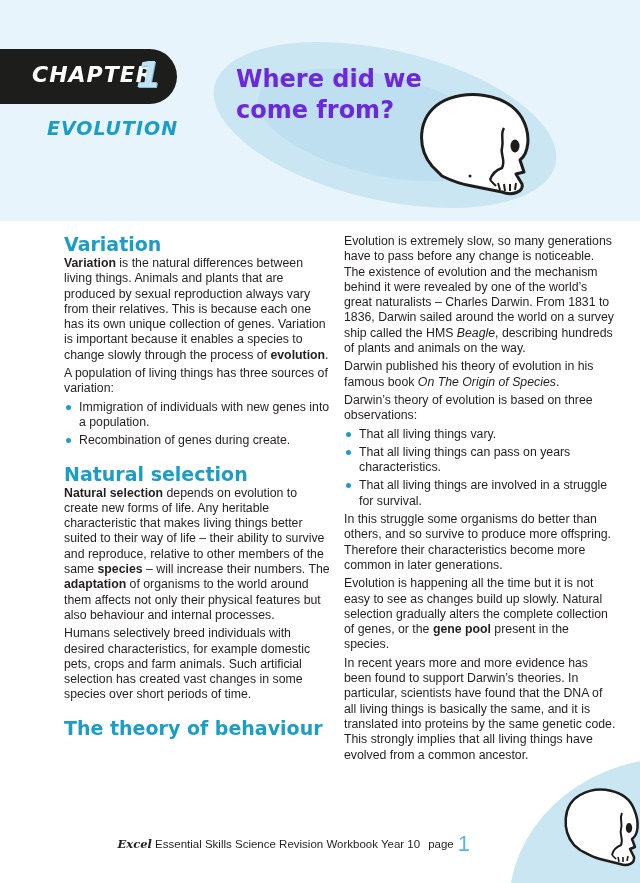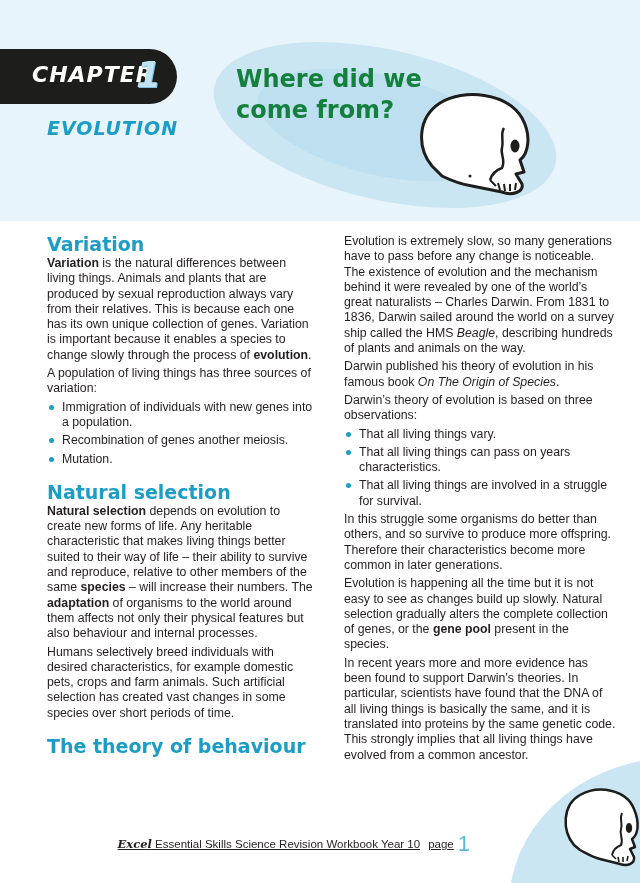--- a/index.html
+++ b/index.html
@@ -37,52 +37,52 @@
     position: absolute; left: 210px; top: 50px; width: 350px; height: 150px;
     border-radius: 50%; background: #cbe6f3; transform: rotate(13deg);
   }
   .header-ellipse-inner {
     position: absolute; left: 255px; top: 75px; width: 250px; height: 100px;
     border-radius: 50%; background: #b6dcee; transform: rotate(13deg); opacity: 0.7;
   }
   .question {
     position: absolute; left: 236px; top: 64px; width: 200px;
     font-family: "DejaVu Sans", sans-serif; font-weight: bold;
-    font-size: 24px; line-height: 31px; color: #15803d;
+    font-size: 24px; line-height: 31px; color: #6d28d9;
   }
   .skull-top { position: absolute; left: 412px; top: 88px; width: 125px; height: 115px; }
   .skull-bottom { position: absolute; left: 560px; top: 783px; width: 80px; height: 90px; }
   .corner-shape {
     position: absolute; left: 500px; top: 770px; width: 160px; height: 140px;
     background: #cbe6f3; border-radius: 100% 0 0 0; transform: rotate(-8deg);
   }
 
   .col {
     position: absolute; font-size: 12.3px; line-height: 15.3px; color: #231f20;
   }
-  .col-left { left: 47px; top: 232px; width: 268px; }
+  .col-left { left: 64px; top: 232px; width: 268px; }
   .col-right { left: 344px; top: 234px; width: 272px; }
   .col h2 {
     margin: 0; font-family: "DejaVu Sans", sans-serif; font-weight: bold;
     font-size: 19px; line-height: 24px; color: #1b9dc6;
   }
   .col p { margin: 0 0 3px 0; }
   .col ul { list-style: none; margin: 0 0 3px 0; padding: 0; }
   .col li { position: relative; padding-left: 15px; margin-bottom: 3px; }
   .col li .bullet {
     position: absolute; left: 2px; top: 5px; width: 5px; height: 5px;
     border-radius: 50%; background: #1b9dc6;
   }
   .gap { height: 10px; }
   b { font-weight: bold; }
   i { font-style: italic; }
 
   .footer {
     position: absolute; left: 0; top: 831px; width: 470px; text-align: right;
-    font-size: 11.5px; color: #231f20; text-decoration: underline;
+    font-size: 11.5px; color: #231f20;
   }
   .footer .brand { font-family: "DejaVu Serif", serif; font-weight: bold; font-style: italic; }
   .footer .page-word { margin-left: 8px; }
   .footer .page-num { font-size: 22px; color: #5bb8dc; margin-left: 4px; vertical-align: -3px; }
 </style>
 </head>
 <body>
 
 <div class="header-band"></div>
 <div class="header-ellipse"></div>
@@ -114,22 +114,21 @@
   <path d="M52 72 L56 76 M58 74 L59 79 M63 74 L63 79 M68 73 L67 78" stroke="#1d1d1b" stroke-width="1.6"></path>
 </svg>
 
 <div class="col col-left">
   <section>
     <h2>Variation</h2>
     <p><b>Variation</b><span> is the natural differences between living things. Animals and plants that are produced by sexual reproduction always vary from their relatives. This is because each one has its own unique collection of genes. Variation is important because it enables a species to change slowly through the process of </span><b>evolution</b><span>.</span></p>
     <p>A population of living things has three sources of variation:</p>
     <ul>
       <li><span class="bullet"></span><span>Immigration of individuals with new genes into a population.</span></li>
-      <li><span class="bullet"></span><span>Recombination of genes another meiosis.</span></li>
-      <li><span class="bullet"></span><span>Mutation.</span></li>
+      <li><span class="bullet"></span><span>Recombination of genes during create.</span></li>
     </ul>
   </section>
   <div class="gap"></div>
   <section>
     <h2>Natural selection</h2>
     <p><b>Natural selection</b><span> depends on evolution to create new forms of life. Any heritable characteristic that makes living things better suited to their way of life – their ability to survive and reproduce, relative to other members of the same </span><b>species</b><span> – will increase their numbers. The </span><b>adaptation</b><span> of organisms to the world around them affects not only their physical features but also behaviour and internal processes.</span></p>
     <p>Humans selectively breed individuals with desired characteristics, for example domestic pets, crops and farm animals. Such artificial selection has created vast changes in some species over short periods of time.</p>
   </section>
   <div class="gap"></div>
   <section>

